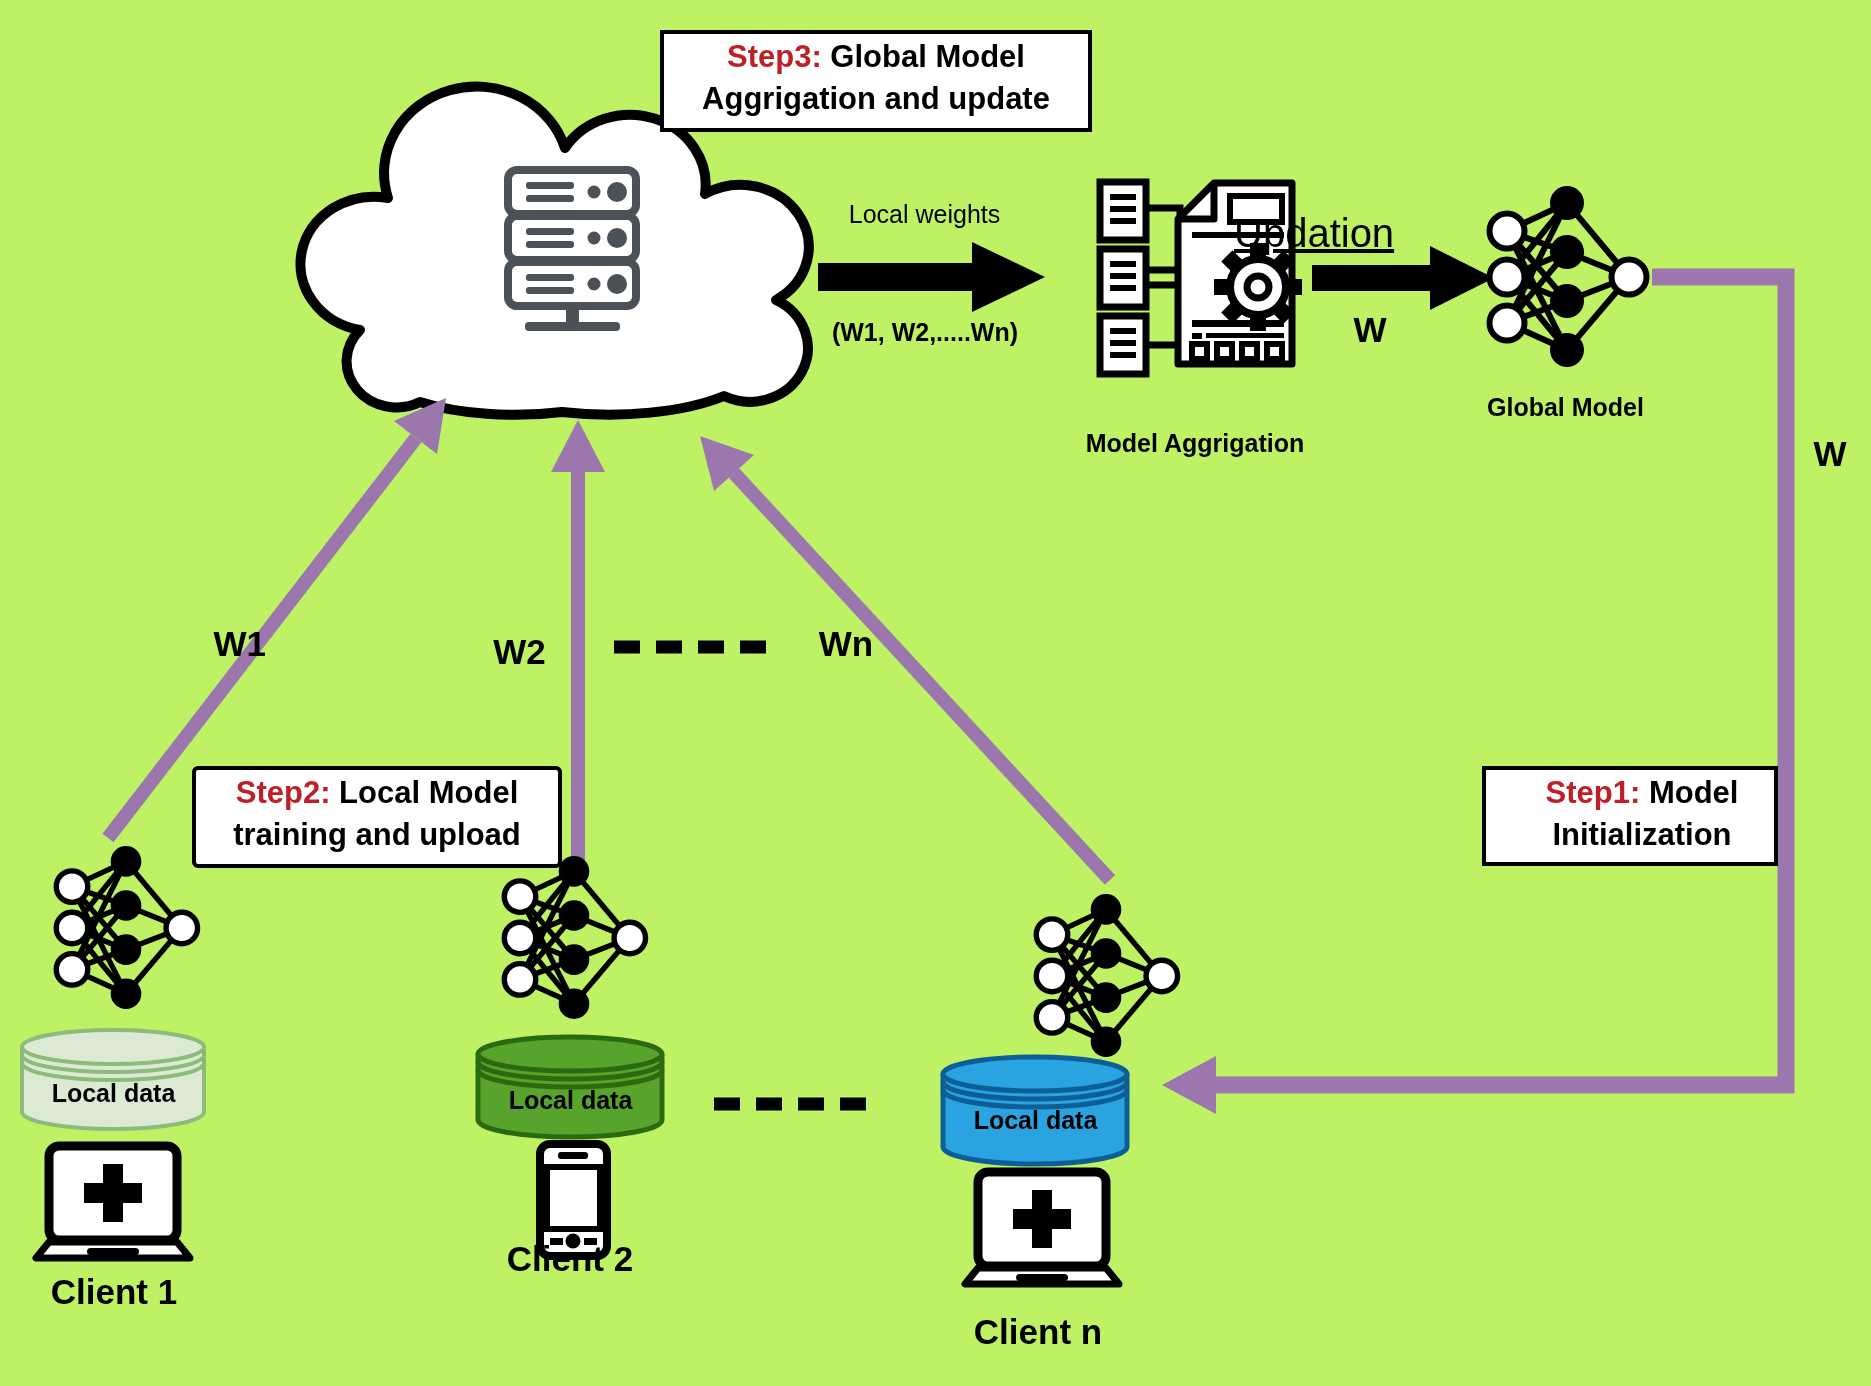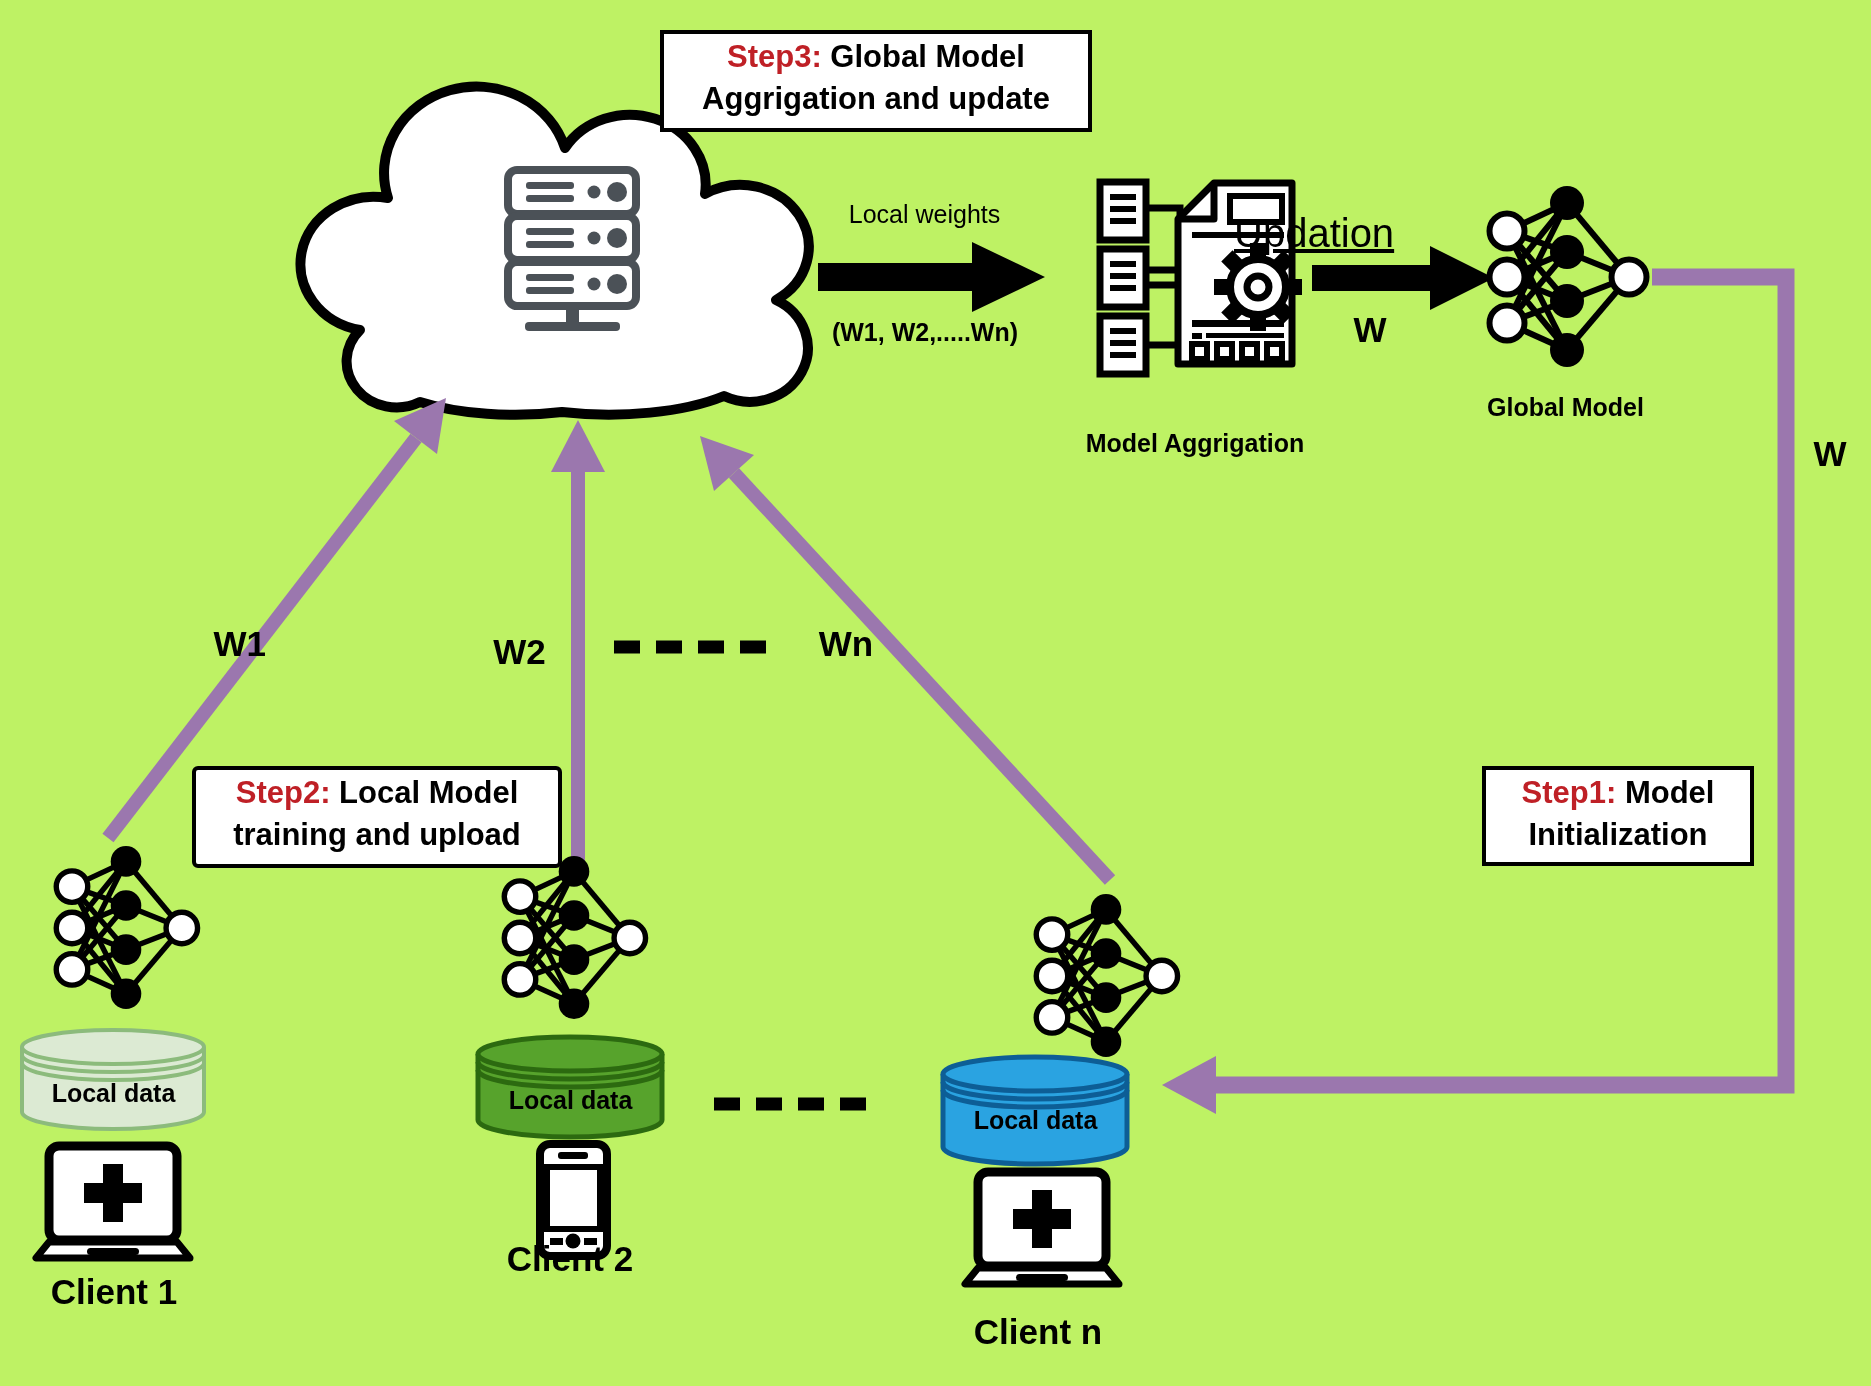--- a/index.html
+++ b/index.html
@@ -219,21 +219,21 @@
   </svg>
 
   <div class="stepbox" style="left:660px;top:30px;width:424px;height:92px;">
     <div><span class="pre">Step3:</span><span> Global Model</span></div>
     <div>Aggrigation and update</div>
   </div>
   <div class="stepbox" style="left:192px;top:766px;width:362px;height:92px;border-radius:6px;">
     <div><span class="pre">Step2:</span><span> Local Model</span></div>
     <div>training and upload</div>
   </div>
-  <div class="stepbox" style="left:1482px;top:766px;width:264px;height:90px;">
+  <div class="stepbox" style="left:1482px;top:766px;width:264px;height:90px;padding-left:24px;">
     <div><span class="pre">Step1:</span><span> Model</span></div>
     <div>Initialization</div>
   </div>
 
   <div class="lbl reg" style="left:792px;top:200px;width:265px;">Local weights</div>
   <div class="lbl" style="left:775px;top:318px;width:300px;">(W1, W2,.....Wn)</div>
   <div class="lbl" style="left:1015px;top:393px;width:360px;margin-top:36px;">Model Aggrigation</div>
   <div class="lbl reg" style="left:1234px;top:210px;width:160px;font-size:40px;text-decoration:underline;">Updation</div>
   <div class="lbl wlbl" style="left:1340px;top:310px;width:60px;">W</div>
   <div class="lbl" style="left:1418px;top:393px;width:295px;">Global Model</div>

